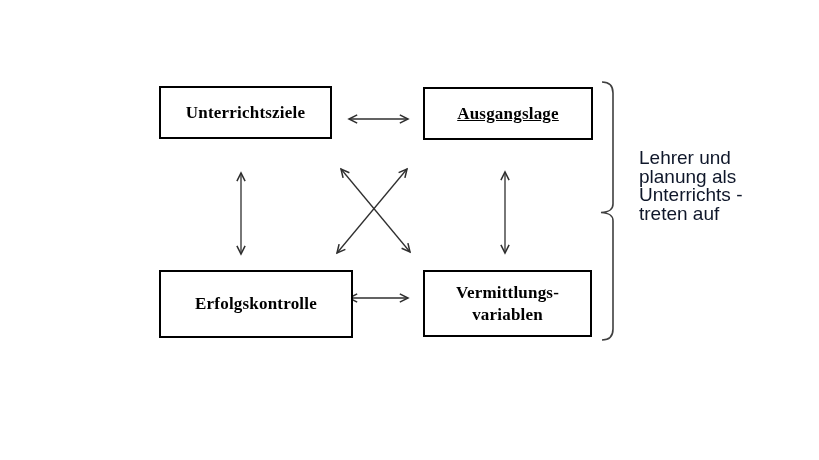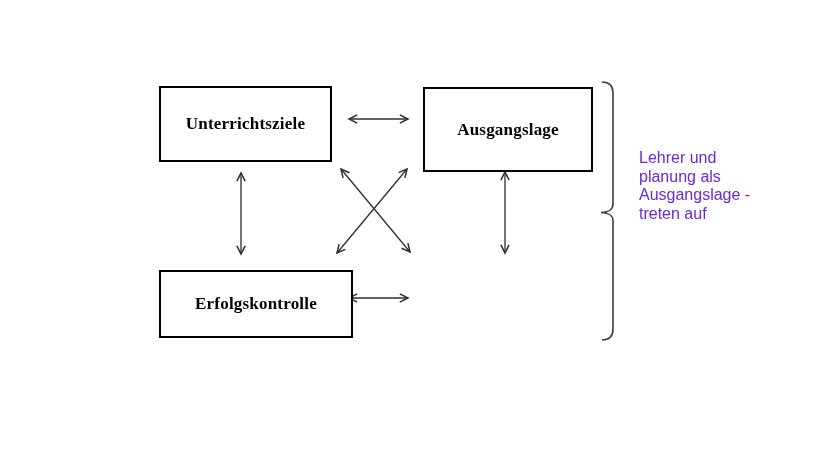--- a/index.html
+++ b/index.html
@@ -33,33 +33,33 @@
     text-align: center;
   }
   .node-label {
     font-family: "Liberation Serif", serif;
     font-weight: bold;
     font-size: 17px;
     line-height: 22px;
     color: #000000;
     letter-spacing: 0.2px;
   }
-  .box-unterrichtsziele { left: 159px; top: 86px;  width: 173px; height: 76px; }
-  .box-ausgangslage     { left: 423px; top: 87px;  width: 170px; height: 85px; }
+  .box-unterrichtsziele { left: 159px; top: 86px;  width: 173px; height: 53px; }
+  .box-ausgangslage     { left: 423px; top: 87px;  width: 170px; height: 53px; text-decoration: underline; }
   .box-erfolgskontrolle { left: 159px; top: 270px; width: 194px; height: 68px; }
   .box-vermittlung      { left: 423px; top: 270px; width: 169px; height: 67px; }
   .annotation {
     position: absolute;
     left: 639px;
     top: 149px;
     width: 130px;
     font-family: "Liberation Sans", sans-serif;
-    font-size: 16px;
+    font-size: 19px;
     line-height: 18.5px;
-    color: #6d28d9;
+    color: #0f172a;
     text-align: left;
   }
 </style>
 </head>
 <body>
 
 <div class="canvas">
 
   <svg class="arrow-layer" viewBox="0 0 819 460" xmlns="http://www.w3.org/2000/svg" aria-hidden="true">
     <defs>
@@ -86,21 +86,25 @@
   </div>
 
   <div class="node-box box-ausgangslage">
     <span class="node-label">Ausgangslage</span>
   </div>
 
   <div class="node-box box-erfolgskontrolle">
     <span class="node-label">Erfolgskontrolle</span>
   </div>
 
+  <div class="node-box box-vermittlung">
+    <span class="node-label">Vermittlungs-</span>
+    <span class="node-label">variablen</span>
+  </div>
 
   <div class="annotation">
     <div>Lehrer und</div>
     <div>planung als</div>
-    <div>Ausgangslage -</div>
+    <div>Unterrichts -</div>
     <div>treten auf</div>
   </div>
 
 </div>
 
 </body></html>

